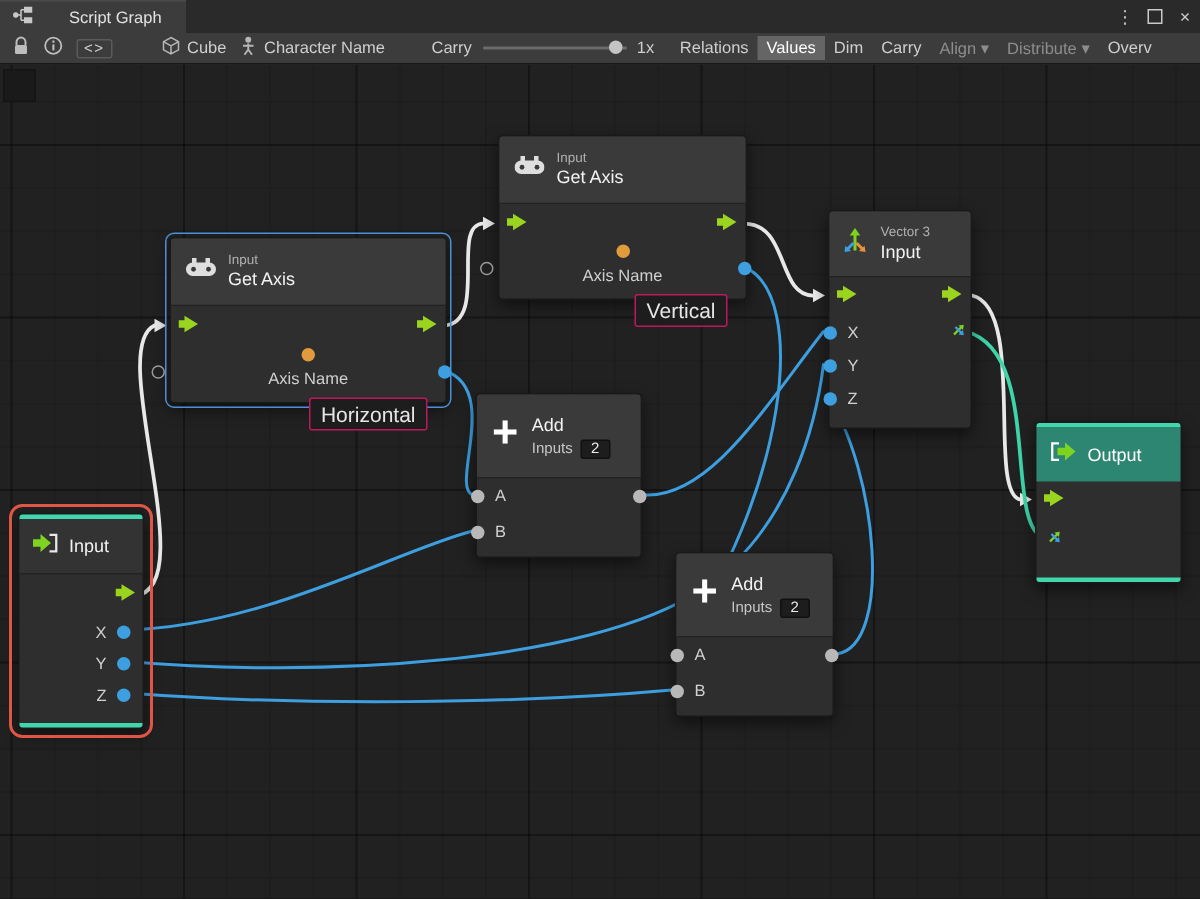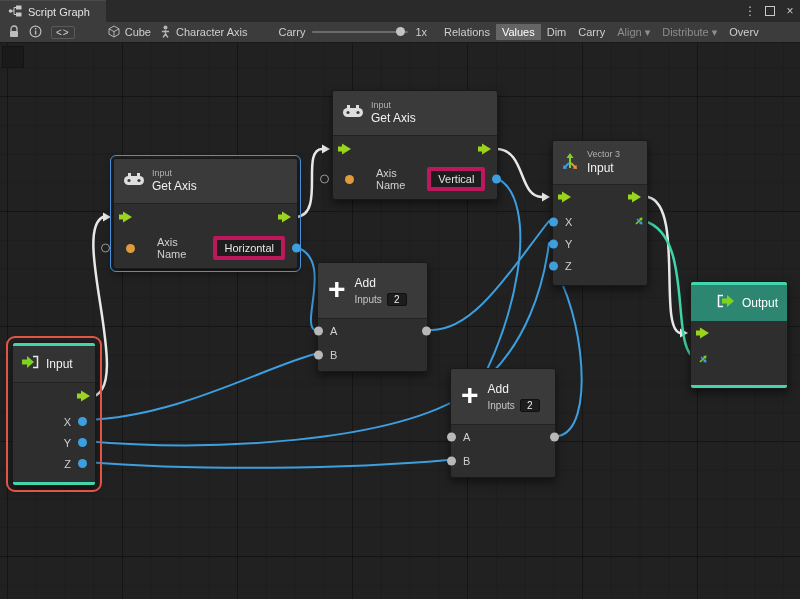--- a/index.html
+++ b/index.html
@@ -2,21 +2,21 @@
 <html><head>
 <meta charset="utf-8">
 <style>
   html,body{margin:0;padding:0;background:#111;}
   .stage{position:relative;width:800px;height:599px;background:#212121;overflow:hidden;
          font-family:"Liberation Sans",sans-serif;color:#ddd;}
 
   
   .tabbar{position:absolute;top:0;left:0;right:0;height:22px;background:#2a2a2a;
           display:flex;align-items:stretch;z-index:10;}
-  .tab{display:flex;align-items:center;gap:6px;padding:0 16px 0 8px;background:#3c3c3c;
+  .tab{display:flex;align-items:center;gap:24px;padding:0 16px 0 8px;background:#3c3c3c;
        font-size:11px;color:#e2e2e2;border-top:1px solid #4a4a4a;}
   .tab-spacer{flex:1;}
   .winctl{display:flex;align-items:center;justify-content:center;width:20px;color:#c9c9c9;font-size:12px;}
   .sq{width:8px;height:8px;border:1px solid #c9c9c9;display:inline-block;}
 
   
   .toolbar{position:absolute;top:22px;left:0;right:0;height:21px;background:#3c3c3c;
            border-bottom:1px solid #191919;display:flex;align-items:center;padding:0 8px;gap:9px;
            font-size:11px;color:#cfcfcf;z-index:10;overflow:hidden;box-sizing:border-box;white-space:nowrap;}
   .codebox{border:1px solid #5a5a5a;border-radius:2px;padding:0 4px;font-size:10px;letter-spacing:1px;color:#cfcfcf;}
@@ -46,23 +46,23 @@
 
   
   .node{position:absolute;pointer-events:auto;background:#2e2e2e;border:1px solid #191919;border-radius:3px;
         box-shadow:0 4px 10px rgba(0,0,0,.5);box-sizing:border-box;}
   .node-header{display:flex;align-items:center;gap:8px;height:45px;padding:0 10px;background:#3a3a3a;
                border-bottom:1px solid #222;border-radius:2px 2px 0 0;box-sizing:border-box;}
   .kind{font-size:9px;color:#b0b0b0;line-height:1.25;}
   .ntitle{font-size:12px;color:#f2f2f2;line-height:1.25;}
 
   .flow-row{position:relative;height:27px;display:flex;align-items:center;justify-content:space-between;padding:0 5px;}
-  .vrow{position:relative;height:32px;display:flex;align-items:center;gap:22px;padding:0 12px;}
+  .vrow{position:relative;height:32px;display:flex;align-items:center;gap:6px;padding:0 12px;flex-direction:column;}
   .plabel{font-size:11px;color:#d0d0d0;}
-  .field{background:#1d1d1d;border:4px solid #be185d;border-radius:2px;padding:2px 7px;font-size:11px;
+  .field{background:#1d1d1d;border:1px solid #be185d;border-radius:2px;padding:2px 7px;font-size:14px;
          color:#e6e6e6;margin-left:auto;}
 
   .add-header{display:flex;align-items:center;gap:9px;height:56px;padding:0 10px;background:#3a3a3a;
               border-bottom:1px solid #222;box-sizing:border-box;border-radius:2px 2px 0 0;}
   .plus{font-size:30px;font-weight:700;color:#fff;line-height:1;margin-top:-4px;}
   .inputs-line{display:flex;align-items:center;gap:5px;font-size:10px;color:#c6c6c6;margin-top:2px;}
   .mini-field{background:#1d1d1d;border:1px solid #101010;border-radius:2px;min-width:12px;text-align:center;
               padding:0 3px;font-size:10px;color:#eee;}
 
   .prow{position:relative;height:24px;display:flex;align-items:center;padding:0 12px;}
@@ -73,21 +73,21 @@
   .dot.orange{background:#e09c3c;}
   .dot.gray{background:#b8b8b8;}
   .hollow{width:7px;height:7px;border:1.5px solid #999;background:transparent;border-radius:50%;flex:none;}
   .port-l{position:absolute;left:-4px;top:50%;transform:translateY(-50%);}
   .port-r{position:absolute;right:-4px;top:50%;transform:translateY(-50%);}
   .hollow.port-l{left:-13px;}
 
   .accent{height:3px;background:#41d6ac;}
   .accent.top{border-radius:2px 2px 0 0;}
   .accent.bot{border-radius:0 0 2px 2px;}
-  .out-header{display:flex;align-items:center;gap:7px;height:36px;padding:0 9px;background:#2d8672;box-sizing:border-box;justify-content:flex-end;}
+  .out-header{display:flex;align-items:center;gap:7px;height:36px;padding:0 9px;background:#2d8672;box-sizing:border-box;}
   .out-header .ntitle{color:#fff;}
   .in-header{display:flex;align-items:center;gap:7px;height:37px;padding:0 8px;background:#333;
              border-bottom:1px solid #222;box-sizing:border-box;}
   .iflow{height:28px;display:flex;align-items:center;justify-content:flex-end;padding:0 4px;}
   .irow{position:relative;height:21px;display:flex;align-items:center;justify-content:flex-end;gap:7px;padding:0 8px;}
 
   .sel-blue{outline:1.5px solid #4a90d9;outline-offset:2px;}
   .sel-red{outline:2px solid #e05545;outline-offset:4px;}
   .pad8{height:8px;} .pad12{height:12px;} .pad4{height:4px;}
 </style>
@@ -140,21 +140,21 @@
       </span>
       <span>Cube</span>
     </span>
     <span class="crumb">
       <span>
         <svg width="11" height="13">
             <circle cx="5.5" cy="2.5" r="2" fill="#b5b5b5"></circle>
             <path d="M5.5 5 V9 M2 6.5 H9 M5.5 9 L3 12.5 M5.5 9 L8 12.5" stroke="#b5b5b5" stroke-width="1.3" fill="none"></path>
           </svg>
       </span>
-      <span>Character Axis</span>
+      <span>Character Name</span>
     </span>
 
     <span class="zoomwrap">
       <span>Carry</span>
       <span class="slider">
           <span class="knob"></span>
         </span>
       <span>1x</span>
     </span>
 

